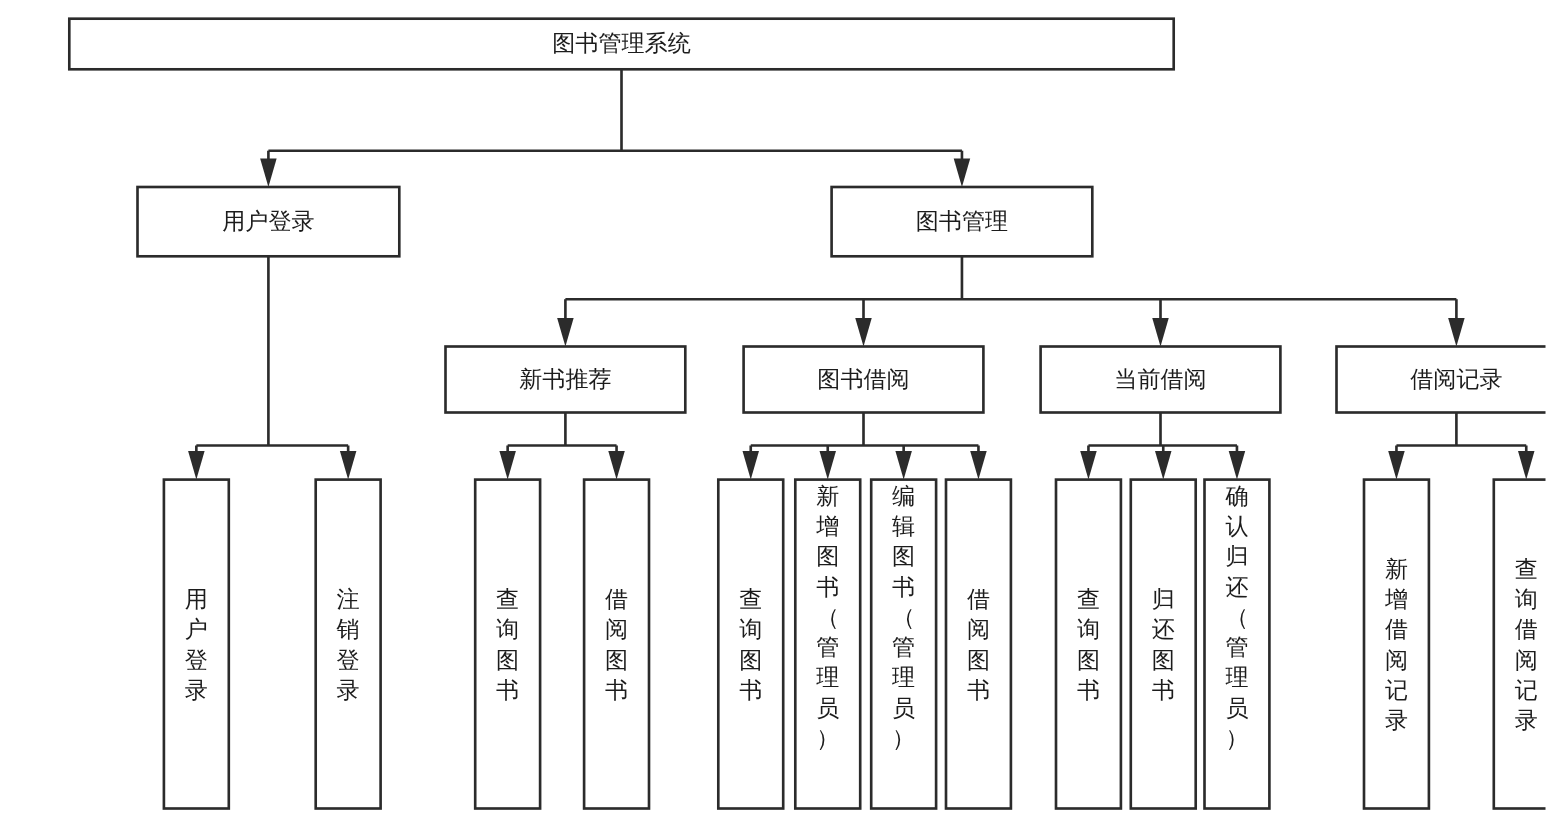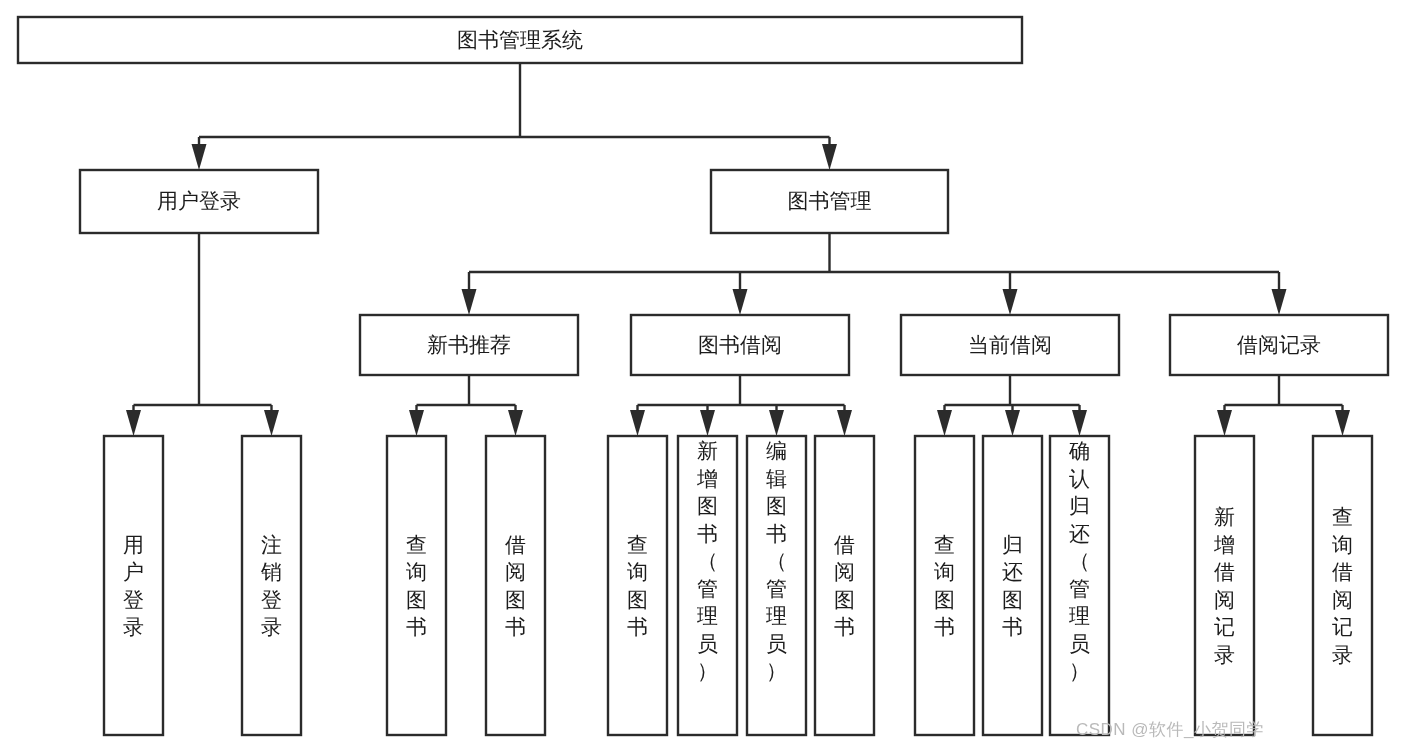--- a/index.html
+++ b/index.html
@@ -11,20 +11,21 @@
     width: 1405px;
     height: 747px;
     font-family: "Liberation Sans", "DejaVu Sans", sans-serif;
     overflow: hidden;
     position: relative;
   }
   #diagram-root {
     position: relative;
     width: 1272px;
     height: 747px;
+    margin-left: 45px;
   }
   svg.flow {
     position: absolute;
     left: 0;
     top: 0;
     width: 1405px;
     height: 747px;
     display: block;
   }
   .node-box {
@@ -202,14 +203,13 @@
         <g>
           <rect class="node-box" x="1195" y="436" width="59" height="299"></rect>
           <text class="node-label-vertical" x="1224.5" y="524.45"><tspan x="1224.5" dy="0">新</tspan><tspan x="1224.5" dy="27.5">增</tspan><tspan x="1224.5" dy="27.5">借</tspan><tspan x="1224.5" dy="27.5">阅</tspan><tspan x="1224.5" dy="27.5">记</tspan><tspan x="1224.5" dy="27.5">录</tspan></text>
         </g>
         <g>
           <rect class="node-box" x="1313" y="436" width="59" height="299"></rect>
           <text class="node-label-vertical" x="1342.5" y="524.45"><tspan x="1342.5" dy="0">查</tspan><tspan x="1342.5" dy="27.5">询</tspan><tspan x="1342.5" dy="27.5">借</tspan><tspan x="1342.5" dy="27.5">阅</tspan><tspan x="1342.5" dy="27.5">记</tspan><tspan x="1342.5" dy="27.5">录</tspan></text>
         </g>
       </g>
   </svg>
-  <div class="watermark">CSDN @软件_小贺同学</div>
 </div>
 
 </body></html>

